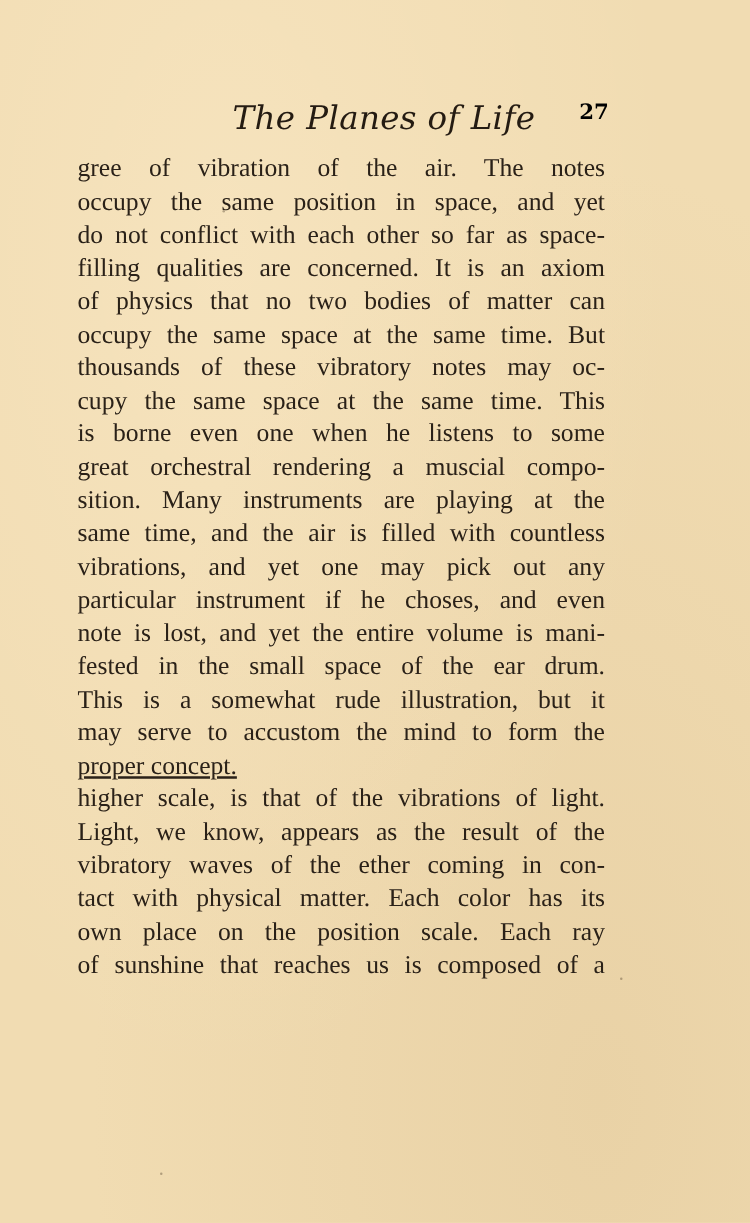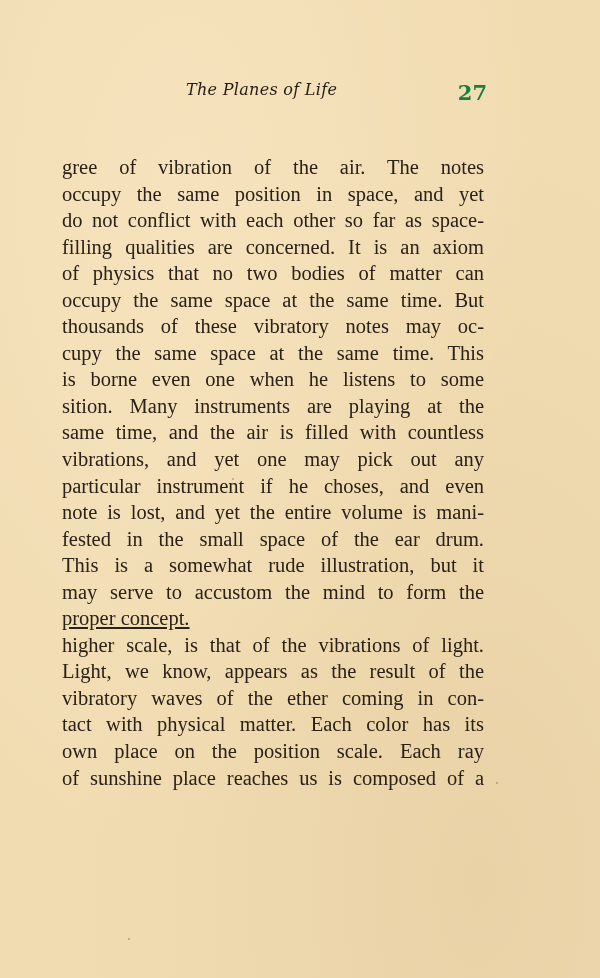--- a/index.html
+++ b/index.html
@@ -29,39 +29,38 @@
       left: 62px;
       width: 425px;
       height: 30px;
     }
     .running-title {
       position: absolute;
       left: 124px;
       top: 0;
       font-family: "DejaVu Serif", "Liberation Serif", serif;
       font-style: italic;
-      font-size: 16px;
+      font-size: 26px;
       letter-spacing: 0.3px;
       color: #241b12;
     }
     .page-number {
       position: absolute;
       right: 0;
       top: 0;
       font-family: "DejaVu Serif", "Liberation Serif", serif;
       font-weight: bold;
-      font-size: 21px;
-      color: #15803d;
+      font-size: 17px;
+      color: #000000;
     }
     .body-text {
       position: absolute;
       left: 62px;
       top: 122px;
       width: 422px;
-      margin-top: 32px;
     }
     .line {
       display: block;
       height: 26.55px;
       line-height: 26.55px;
       font-family: "Liberation Serif", "DejaVu Serif", serif;
       font-size: 20.5px;
       text-align: justify;
       text-align-last: justify;
       white-space: nowrap;
@@ -96,37 +95,38 @@
     <div>
       <span class="line">gree of vibration of the air. The notes</span>
       <span class="line">occupy the same position in space, and yet</span>
       <span class="line">do not conflict with each other so far as space-</span>
       <span class="line">filling qualities are concerned. It is an axiom</span>
       <span class="line">of physics that no two bodies of matter can</span>
       <span class="line">occupy the same space at the same time. But</span>
       <span class="line">thousands of these vibratory notes may oc-</span>
       <span class="line">cupy the same space at the same time. This</span>
       <span class="line">is borne even one when he listens to some</span>
+      <span class="line">great orchestral rendering a muscial compo-</span>
       <span class="line">sition. Many instruments are playing at the</span>
       <span class="line">same time, and the air is filled with countless</span>
       <span class="line">vibrations, and yet one may pick out any</span>
       <span class="line">particular instrument if he choses, and even</span>
       <span class="line">note is lost, and yet the entire volume is mani-</span>
       <span class="line">fested in the small space of the ear drum.</span>
       <span class="line">This is a somewhat rude illustration, but it</span>
       <span class="line">may serve to accustom the mind to form the</span>
       <span class="line last">proper concept.</span>
     </div>
     <div>
       <span class="line">higher scale, is that of the vibrations of light.</span>
       <span class="line">Light, we know, appears as the result of the</span>
       <span class="line">vibratory waves of the ether coming in con-</span>
       <span class="line">tact with physical matter. Each color has its</span>
       <span class="line">own place on the position scale. Each ray</span>
-      <span class="line">of sunshine place reaches us is composed of a</span>
+      <span class="line">of sunshine that reaches us is composed of a</span>
     </div>
   </div>
 
   <span class="speck" style="left:178px; top:168px;"></span>
   <span class="speck" style="left:232px; top:478px;"></span>
   <span class="speck" style="left:496px; top:782px;"></span>
   <span class="speck" style="left:128px; top:938px;"></span>
 </div>
 
 </body></html>

